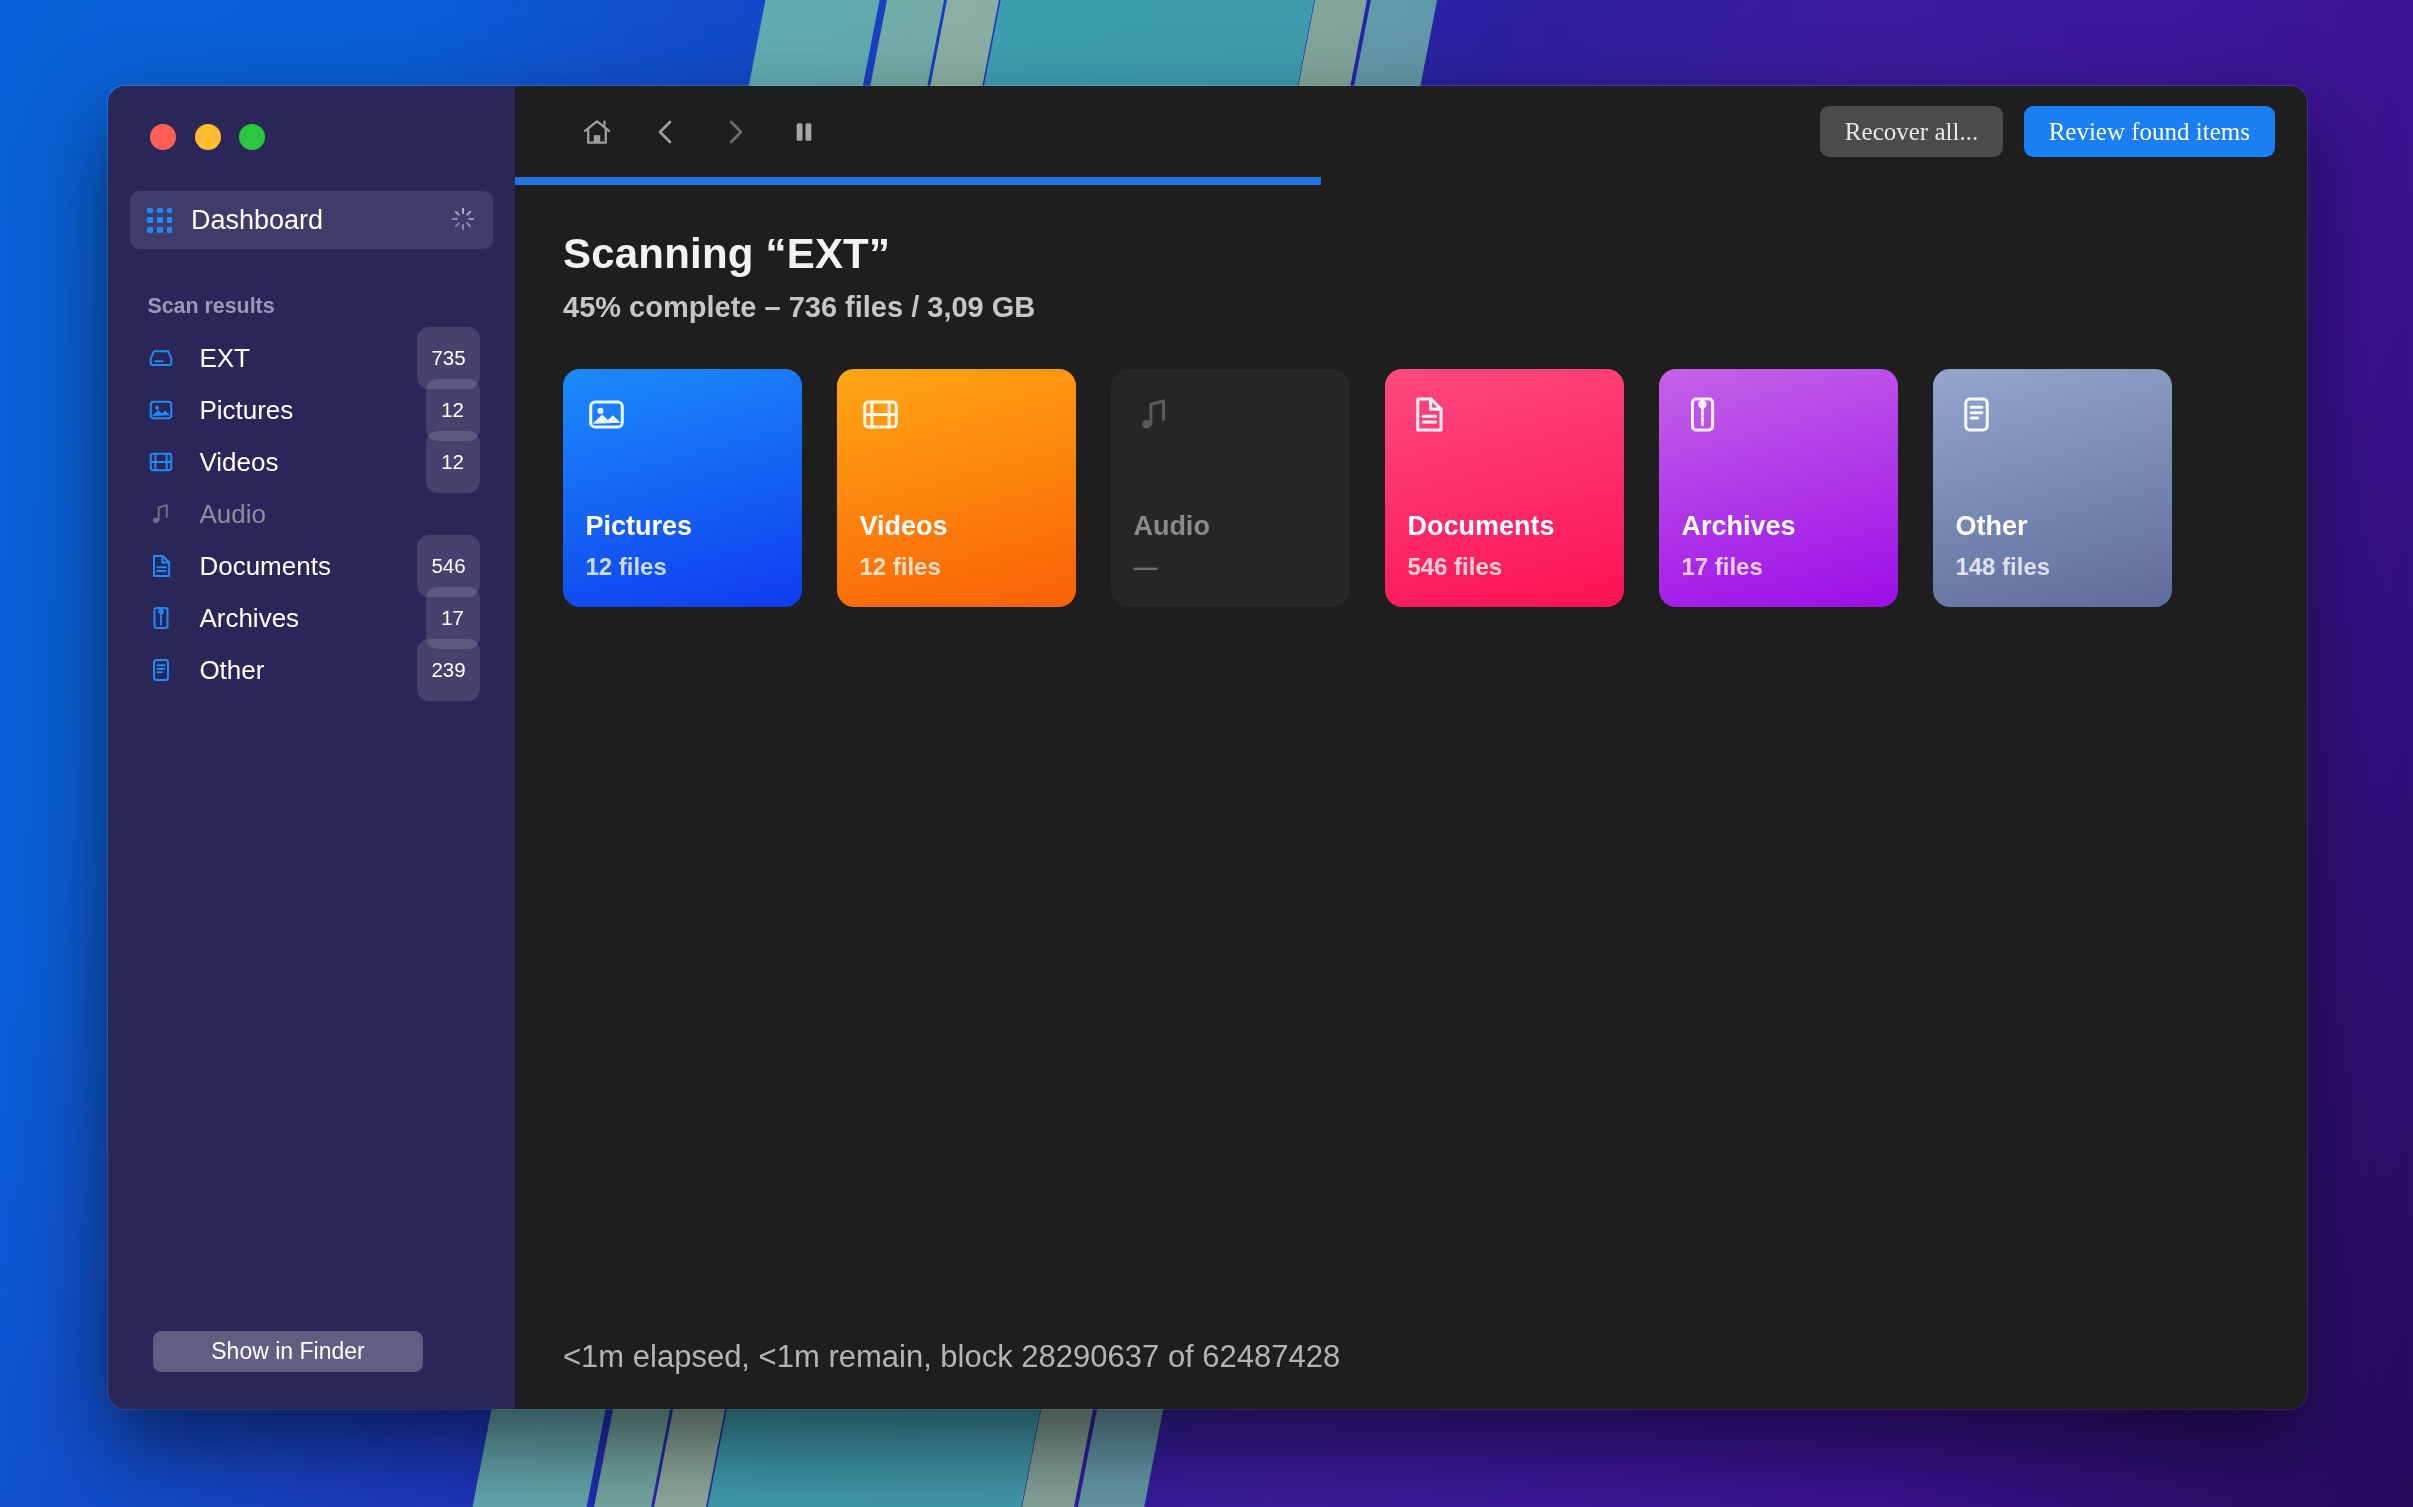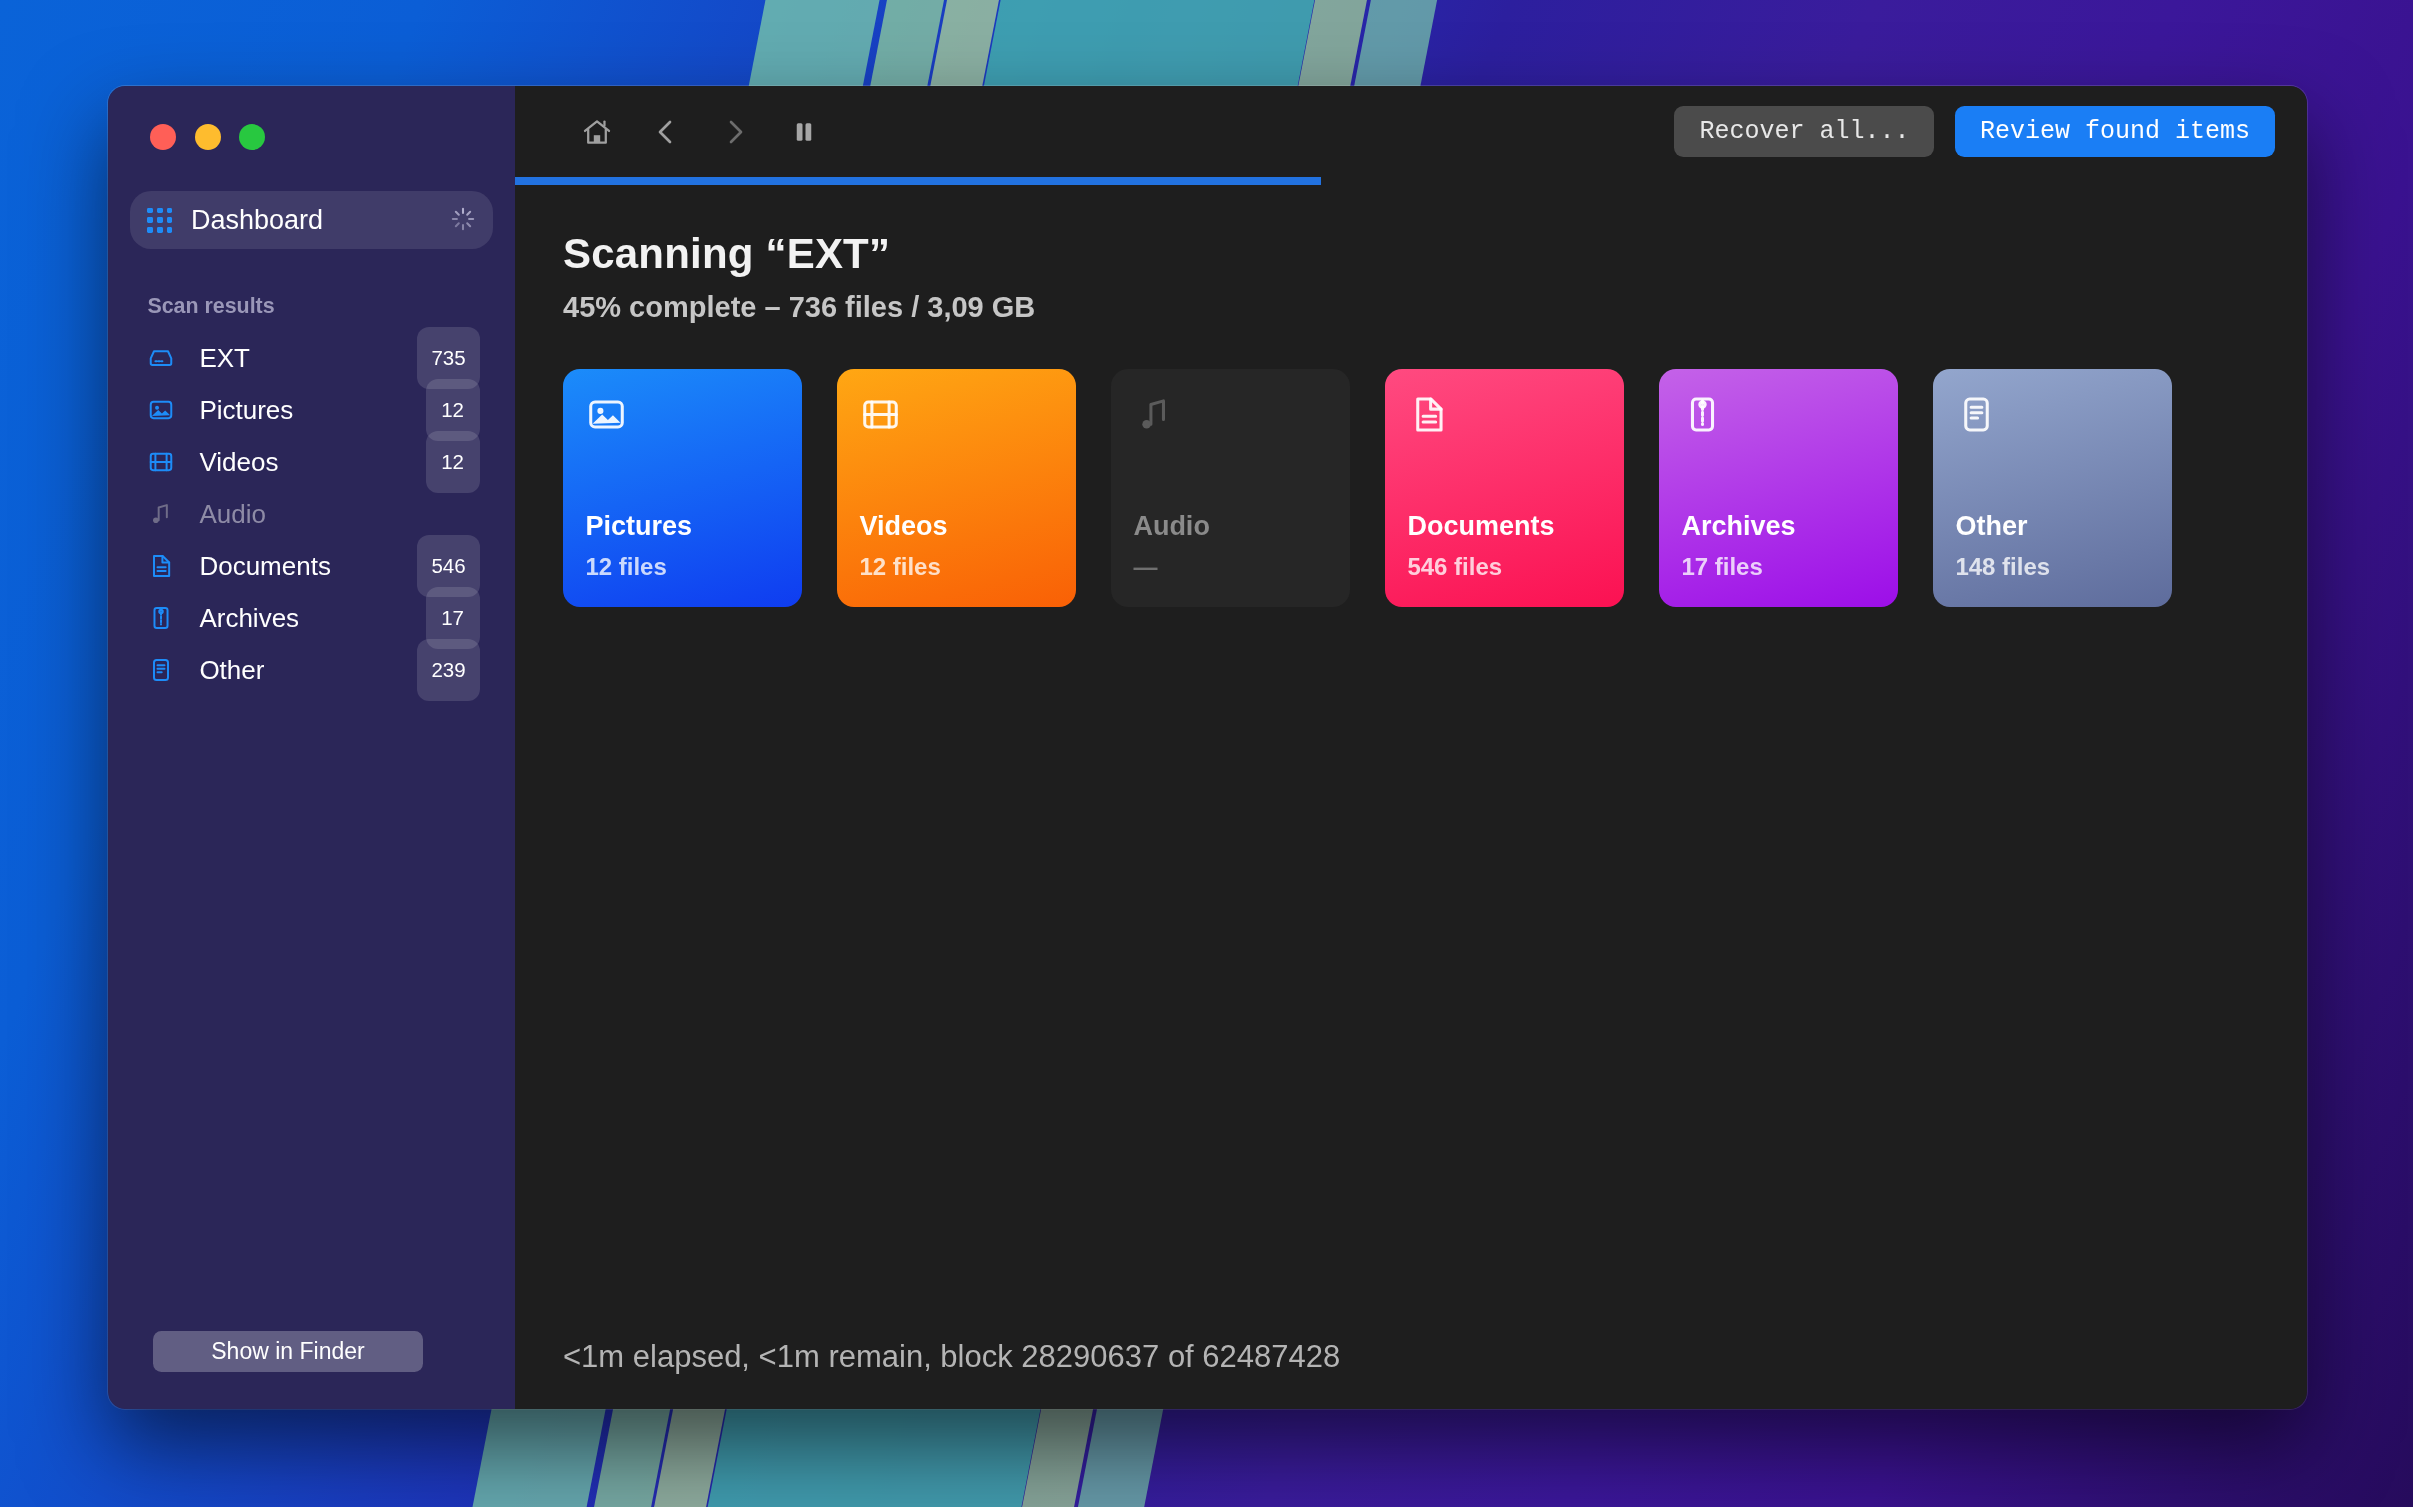--- a/index.html
+++ b/index.html
@@ -68,21 +68,21 @@
   }
   .light { width: 26px; height: 26px; border-radius: 50%; }
   .light.red { background: #ff5f57; }
   .light.yellow { background: #febc2e; }
   .light.green { background: #28c840; }
 
   .dash-row {
     margin-top: 41px;
     height: 58px;
     background: rgba(255,255,255,.10);
-    border-radius: 21px;
+    border-radius: 9px;
     display: flex;
     align-items: center;
     padding: 0 17px;
     gap: 18.6px;
   }
   .dash-label { color: #fff; font-size: 27px; flex: 1; }
 
   .grid-icon { width: 25px; height: 25px; display: grid;
     grid-template-columns: repeat(3, 1fr); grid-template-rows: repeat(3, 1fr); gap: 3.7px; }
   .grid-icon i { background: #1d8cf8; border-radius: 1.4px; display: block; }
@@ -121,21 +121,21 @@
   #toolbar {
     height: 91px; display: flex; align-items: center;
     padding: 0 32px 0 47px; gap: 0;
   }
   .tb-btn {
     width: 69px; height: 56px; display: flex; align-items: center; justify-content: center;
     background: none; border: none; cursor: pointer;
   }
   .tb-spacer { flex: 1; }
   .btn {
-    border: none; border-radius: 9.3px; font-family: Liberation Mono, monospace;
+    border: none; border-radius: 9.3px; font-family: Liberation Serif, serif;
     font-size: 25px; height: 51px; padding: 0 25px; cursor: pointer;
   }
   .btn.secondary { background: #4b4b4b; color: #e8e8e8; margin-right: 20.5px; }
   .btn.primary { background: #1a7ef5; color: #ffffff; }
 
   #progress-track { height: 7.5px; background: #1e1e1e; position: relative; }
   #progress-fill { position: absolute; left: 0; top: 0; height: 7.5px; background: #2272e0; }
 
   #content { flex: 1; padding: 45px 13px 0 48px; position: relative; }
   #heading { color: #f2f2f2; font-size: 42px; font-weight: bold; letter-spacing: 0.2px; }

